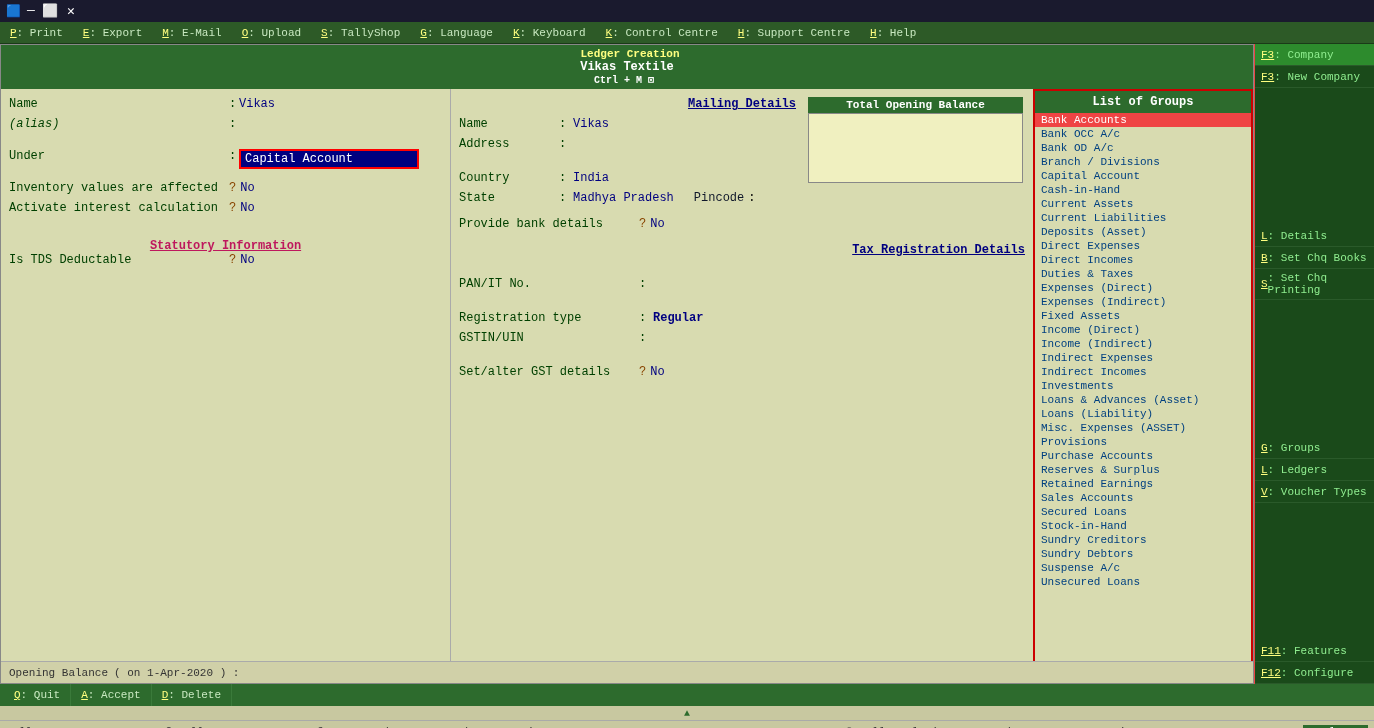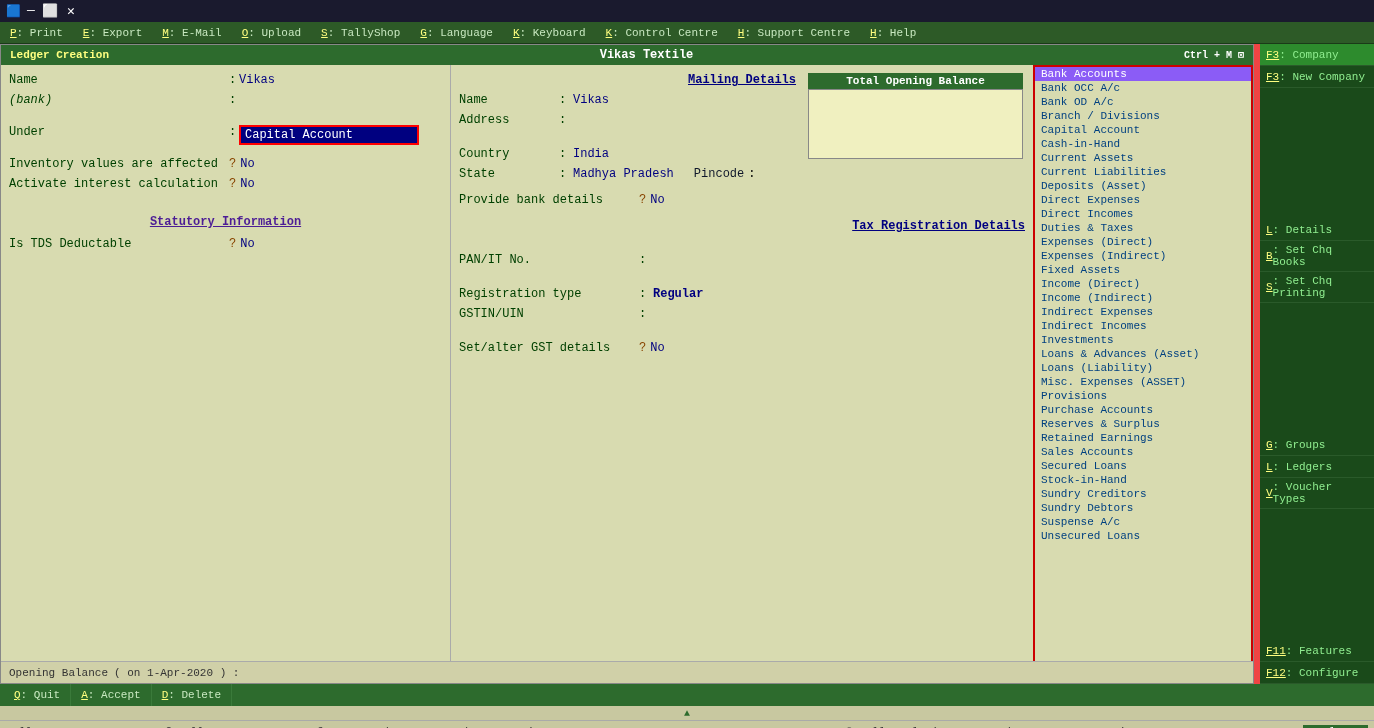--- a/index.html
+++ b/index.html
@@ -60,20 +60,21 @@
     #content-header {
       background: #2d6b2d;
       color: white;
       text-align: center;
       padding: 3px;
       font-size: 12px;
       font-weight: bold;
       display: flex;
       align-items: center;
       justify-content: space-between;
+      flex-direction: column;
     }
     #content-header .header-left { color: #ffff80; font-size: 11px; padding-left: 6px; }
     #content-header .header-center { flex: 1; text-align: center; }
     #content-header .header-right { font-size: 10px; padding-right: 6px; }
 
     
     #form-area {
       display: flex;
       flex: 1;
       overflow: hidden;
@@ -111,23 +112,23 @@
       min-width: 180px;
     }
 
     .question-mark { color: #884400; margin-right: 4px; }
     .no-value { color: #000080; }
 
     .section-header {
       text-align: center;
       font-weight: bold;
       text-decoration: underline;
-      color: #4c1d95;
-      font-size: 12px;
-      margin: 8px 0 8px 0;
+      color: #be185d;
+      font-size: 12px;
+      margin: 8px 0 0 0;
     }
 
     #right-form {
       flex: 1;
       padding: 8px;
       background: #d8dbb0;
       position: relative;
     }
 
     .mailing-section-title {
@@ -199,31 +200,31 @@
       flex: 1;
     }
     .group-item {
       padding: 1px 6px;
       font-size: 11px;
       color: #004080;
       cursor: pointer;
       white-space: nowrap;
     }
     .group-item.highlighted {
-      background: #8b5cf6;
+      background: #ef4444;
       color: white;
     }
 
     
     #right-sidebar {
       width: 120px;
       background: #1a4a1a;
       display: flex;
       flex-direction: column;
-      border-left: 6px solid #ef4444;
+      border-left: 1px solid #ef4444;
     }
     .sidebar-btn {
       color: #90ee90;
       padding: 3px 6px;
       font-size: 11px;
       border-bottom: 1px solid #2a5a2a;
       cursor: pointer;
       min-height: 22px;
       display: flex;
       align-items: center;
@@ -331,21 +332,21 @@
 
     <div id="form-area">
 
       <div id="left-form">
         <div class="form-row">
           <span class="form-label">Name</span>
           <span class="form-sep">:</span>
           <span class="form-value">Vikas</span>
         </div>
         <div class="form-row">
-          <span class="form-label" style="font-style:italic;">(bank)</span>
+          <span class="form-label" style="font-style:italic;">(alias)</span>
           <span class="form-sep">:</span>
           <span class="form-value"></span>
         </div>
 
         <div style="height: 12px;"></div>
 
         <div class="form-row">
           <span class="form-label">Under</span>
           <span class="form-sep">:</span>
           <span class="under-field">Capital Account</span>
@@ -443,20 +444,21 @@
         <div style="height: 14px;"></div>
 
         <div class="mailing-row">
           <span class="mailing-label" style="width: 180px;">Set/alter GST details</span>
           <span class="question-mark">?</span>
           <span class="mailing-value">No</span>
         </div>
       </div>
 
       <div id="groups-panel">
+        <div id="groups-panel-header">List of Groups</div>
         <div id="groups-list">
             <div class="group-item highlighted">Bank Accounts</div>
             <div class="group-item">Bank OCC A/c</div>
             <div class="group-item">Bank OD A/c</div>
             <div class="group-item">Branch / Divisions</div>
             <div class="group-item">Capital Account</div>
             <div class="group-item">Cash-in-Hand</div>
             <div class="group-item">Current Assets</div>
             <div class="group-item">Current Liabilities</div>
             <div class="group-item">Deposits (Asset)</div>

